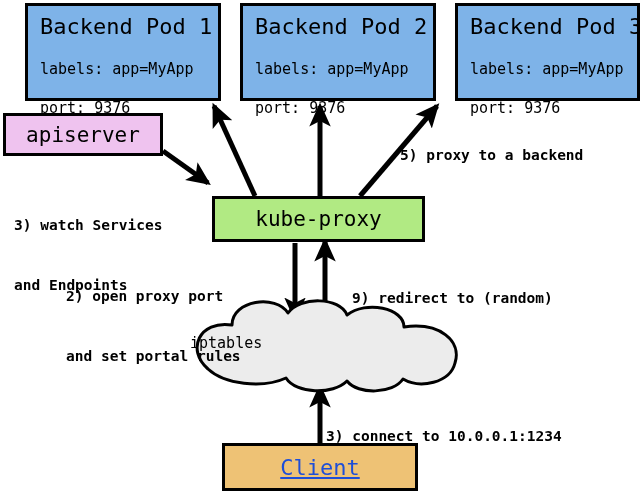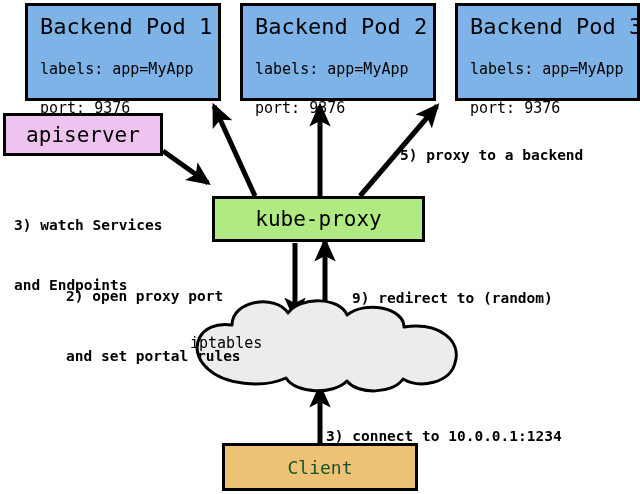--- a/index.html
+++ b/index.html
@@ -86,22 +86,23 @@
 
   #client {
     left: 222px;
     top: 443px;
     width: 196px;
     height: 48px;
     background: #eec275;
     align-items: center;
   }
   #client .label {
-    font-size: 18px;
-    color: #14532d;
+    font-size: 22px;
+    color: #1d4ed8;
+    text-decoration: underline;
   }
 
   .cloud-label {
     position: absolute;
     left: 190px;
     top: 334px;
     width: 275px;
     text-align: left;
     font-size: 15px;
     color: #000;

